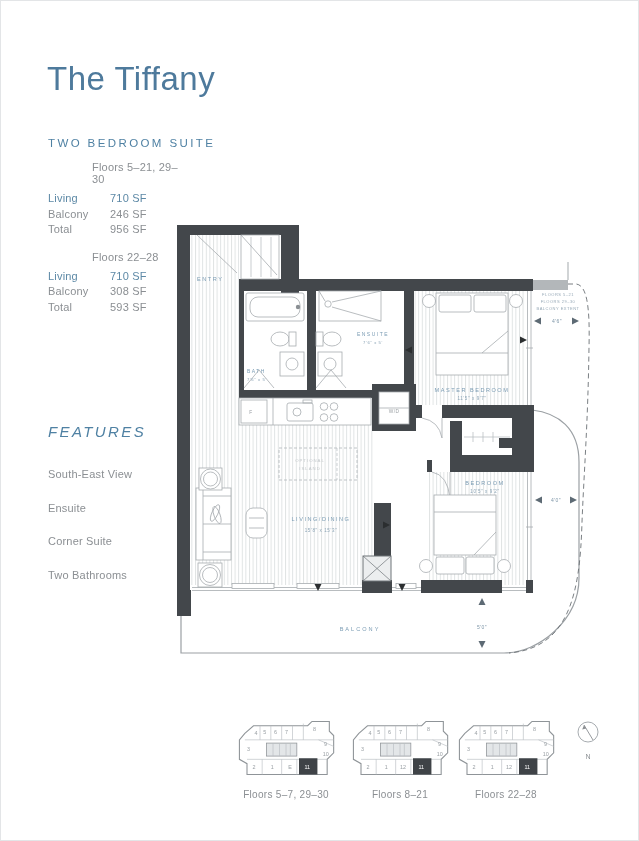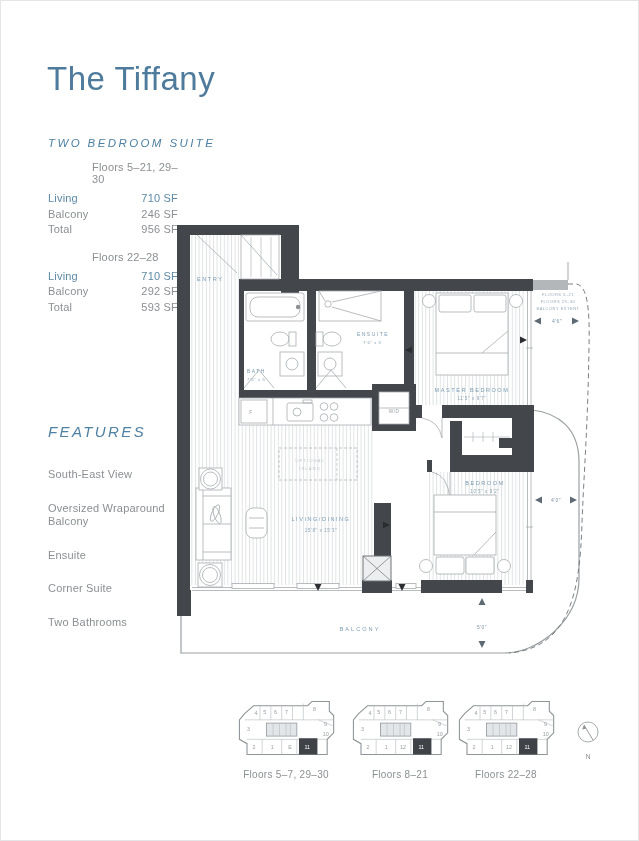--- a/index.html
+++ b/index.html
@@ -10,25 +10,25 @@
   .frame{position:absolute;inset:0;border:1px solid #e3e5e7;pointer-events:none;}
 
   
   .title{
     position:absolute;left:47px;top:60px;
     font-family:Liberation Sans, sans-serif;
     font-size:33px;color:#4e7a9c;letter-spacing:0.5px;font-weight:400;
   }
   .suite-type{
     position:absolute;left:48px;top:137px;
-    font-size:11.5px;letter-spacing:2.4px;color:#4f81a3;font-style:italic;
+    font-size:11.5px;letter-spacing:2.4px;color:#4f81a3;
   }
   .stats{position:absolute;left:48px;top:161px;width:130px;}
   .floors-head{font-size:11px;color:#8b8f93;margin-bottom:6px;letter-spacing:0.2px;margin-left:44px;}
-  .stat-row{display:flex;font-size:11px;line-height:15.5px;color:#8b8f93;letter-spacing:0.2px;justify-content:space-between;}
+  .stat-row{display:flex;font-size:11px;line-height:15.5px;color:#8b8f93;letter-spacing:0.2px;}
   .stat-row .stat-label{width:62px;}
   .stat-row.accent{color:#5d89a6;}
   .stats-block2{margin-top:13px;}
   .features{position:absolute;left:48px;top:423px;width:126px;}
   .features-head{font-size:15px;letter-spacing:2.4px;color:#4f81a3;margin-bottom:28px;font-style:italic;}
   .feature-item{font-size:11px;color:#8b8f93;line-height:13.5px;margin-bottom:9.5px;letter-spacing:0.2px;margin-top:20px;}
 
   
   .plan{position:absolute;left:177px;top:222px;width:428px;height:448px;}
   .plan svg{display:block;}
@@ -41,21 +41,21 @@
   .dim-label{fill:#7e96a8;font-size:5px;letter-spacing:0.4px;}
   .wall{fill:#43474b;}
   .fixture{fill:#ffffff;stroke:#a7acb0;stroke-width:0.8;}
   .fixline{fill:none;stroke:#a7acb0;stroke-width:0.8;}
   .lightline{fill:none;stroke:#b3b8bc;stroke-width:0.7;}
   .glz{stroke:#a6abaf;stroke-width:0.8;}
   .blackarrow{fill:#2b2e30;}
   .dimarrow{fill:#5d6a74;}
 
   
-  .keyplans{position:absolute;left:0;top:698px;width:592px;height:95px;}
+  .keyplans{position:absolute;left:0;top:718px;width:592px;height:95px;}
   .kp{position:absolute;width:110px;text-align:center;}
   .kp1{left:231px;} .kp2{left:345px;} .kp3{left:451px;}
   .kp-label{font-size:10px;color:#8b8f93;margin-top:6px;letter-spacing:0.3px;}
   .kp svg{display:inline-block;}
   .kpn{fill:#9aa0a5;font-size:5px;}
   .kpn-hl{fill:#ffffff;font-size:5px;}
   .kp-outline{fill:#ffffff;stroke:#8f9498;stroke-width:1;}
   .kp-line{stroke:#b9bec2;stroke-width:0.6;fill:none;}
   .kp-dark{fill:#3f4347;}
   .kp-core{fill:#e3e6e8;stroke:#8f9498;stroke-width:0.7;}
@@ -88,33 +88,32 @@
     </div>
   </div>
   <div class="stats-block stats-block2">
     <div class="floors-head">Floors 22–28</div>
     <div class="stat-row accent">
       <span class="stat-label">Living</span>
       <span class="stat-value">710 SF</span>
     </div>
     <div class="stat-row">
       <span class="stat-label">Balcony</span>
-      <span class="stat-value">292 SF</span>
+      <span class="stat-value">308 SF</span>
     </div>
     <div class="stat-row">
       <span class="stat-label">Total</span>
       <span class="stat-value">593 SF</span>
     </div>
   </div>
 </div>
 
 <div class="features">
   <div class="features-head">FEATURES</div>
   <div class="feature-item">South-East View</div>
-  <div class="feature-item">Oversized Wraparound Balcony</div>
   <div class="feature-item">Ensuite</div>
   <div class="feature-item">Corner Suite</div>
   <div class="feature-item">Two Bathrooms</div>
 </div>
 
 <div class="plan">
 <svg width="428" height="448" viewBox="0 0 428 448" xmlns="http://www.w3.org/2000/svg">
   <defs>
     <pattern id="hatch" width="3.6" height="6" patternUnits="userSpaceOnUse">
       <rect width="3.6" height="6" fill="#ffffff"></rect>

